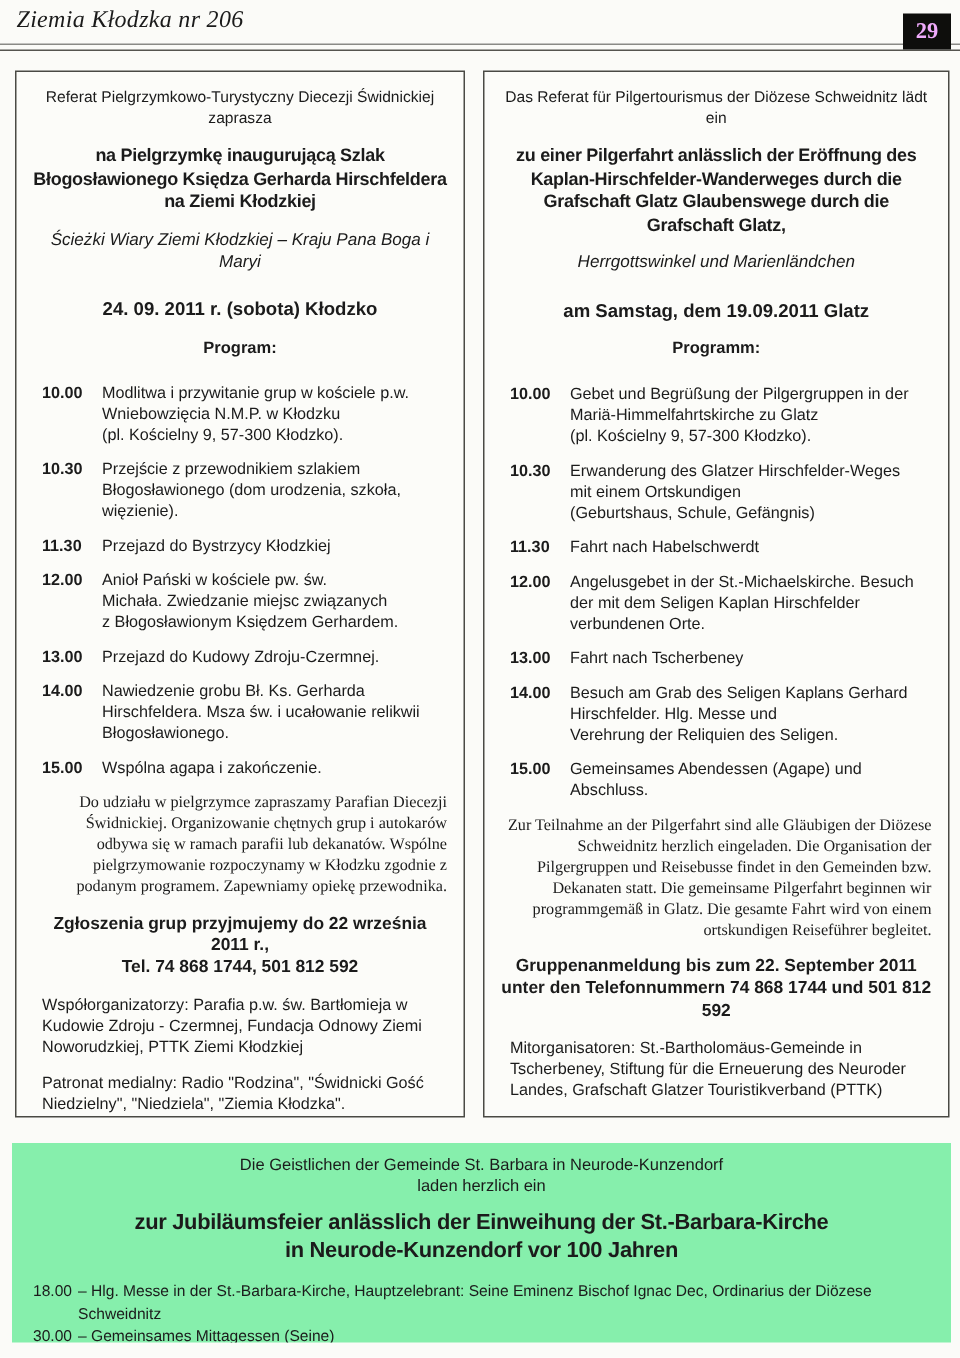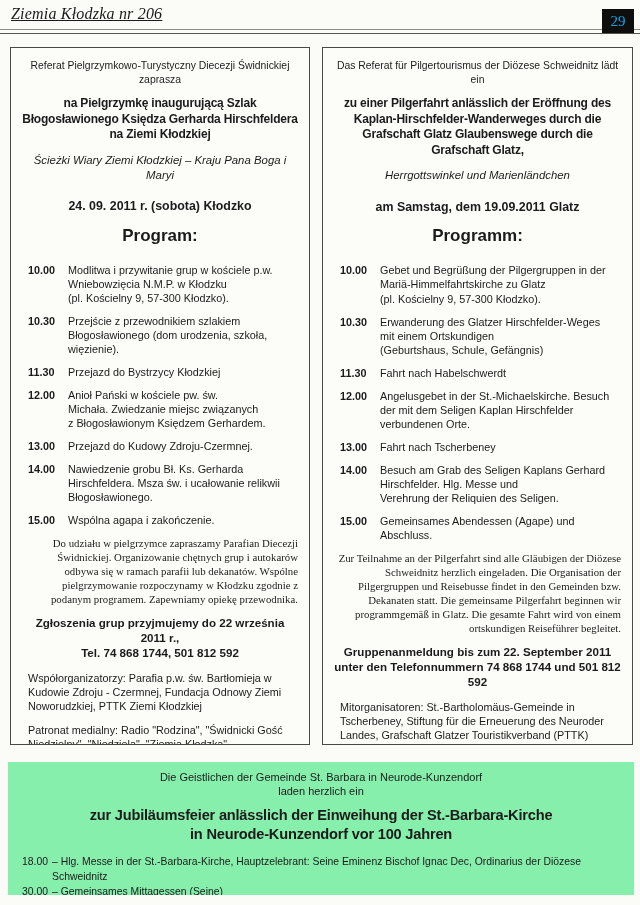--- a/index.html
+++ b/index.html
@@ -6,45 +6,45 @@
   #page{
     position:relative;width:640px;height:905px;overflow:hidden;
     background:#fbfbf8;color:#1b1b1b;
     font-family:"Liberation Sans","DejaVu Sans",sans-serif;
   }
   .pre{white-space:pre-line;}
   
   .hdr-title{
     position:absolute;left:11px;top:5px;
     font-family:"Liberation Serif","DejaVu Serif",serif;
-    font-style:italic;font-size:16px;letter-spacing:.2px;text-decoration:underline;
+    font-style:italic;font-size:16px;letter-spacing:.2px;
   }
   .hdr-rule{
     position:absolute;left:0;top:29px;width:640px;height:3px;
     border-top:1px solid #8a8a86;border-bottom:1px solid #55544f;
   }
   .page-badge{
     position:absolute;left:602px;top:9px;width:32px;height:24px;
-    background:#0e0e0c;color:#0ea5e9;display:flex;align-items:center;justify-content:center;
-    font-family:"Liberation Serif","DejaVu Serif",serif;font-weight:normal;font-size:15px;
+    background:#0e0e0c;color:#f0abfc;display:flex;align-items:center;justify-content:center;
+    font-family:"Liberation Serif","DejaVu Serif",serif;font-weight:bold;font-size:15px;
   }
   
   .box{
     position:absolute;top:47px;height:698px;box-sizing:border-box;
     border:1px solid #4a4a45;background:#fcfcf9;
     padding:9px 11px;overflow:hidden;
     font-size:10.8px;line-height:1.3;
   }
   .box.left{left:10px;width:300px;}
   .box.right{left:322px;width:311px;}
   .intro{margin:2px 0 0;font-size:10.4px;text-align:center;}
   .ttl{margin:10px 0 0;font-size:12px;font-weight:bold;text-align:center;line-height:1.3;letter-spacing:-.2px;}
   .subtl{margin:10px 0 0;font-style:italic;font-size:11.4px;text-align:center;}
   .dateline{margin:16px 0 0;font-weight:bold;font-size:12.4px;text-align:center;}
-  .plabel{margin:10px 0 16px;font-weight:bold;font-size:17px;text-align:center;}
+  .plabel{margin:10px 0 16px;font-weight:bold;font-size:11px;text-align:center;}
   .prog{margin-top:10px;}
   .prow{display:flex;margin:0 0 9px 6px;}
   .ptime{flex:none;width:40px;font-weight:bold;}
   .pdesc{flex:1;white-space:pre-line;}
   .para{margin:4px 0 0;text-align:right;font-family:Liberation Serif, serif;}
   .reg{margin:10px 0 0;font-weight:bold;font-size:11.6px;text-align:center;line-height:1.28;}
   .bodytxt{margin:10px 0 0 6px;}
   
   .bottom{
     position:absolute;left:8px;top:762px;width:626px;height:133px;box-sizing:border-box;

